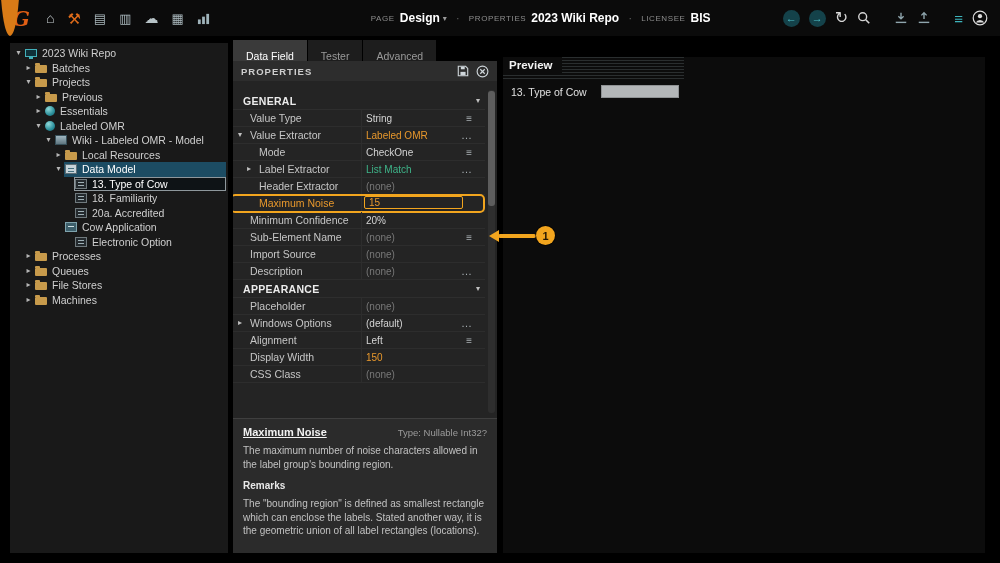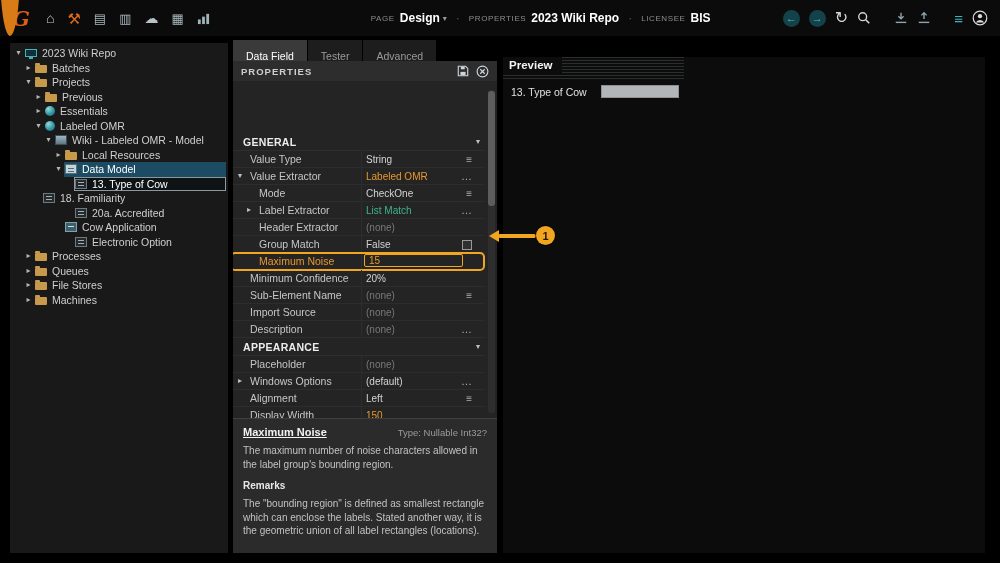--- a/index.html
+++ b/index.html
@@ -58,21 +58,21 @@
   .center{position:absolute;left:233px;top:40px;width:264px;height:513px;}
   .tabbar{position:absolute;top:0;left:0;right:0;height:17px;display:flex;}
   .tab{padding:16px 13px;display:flex;align-items:center;font-size:10.5px;color:#9a9a9a;
        background:#1d1d1d;margin-right:1px;cursor:default;}
   .tab.active{background:#3a3a3a;color:#fff;}
   .panelbody{position:absolute;top:21px;left:0;right:0;bottom:0;background:#242424;}
   .propbar{position:absolute;top:0;left:0;right:0;height:20px;background:#2d2d2d;
            display:flex;align-items:center;padding:0 8px;box-sizing:border-box;}
   .propbar-title{font-size:9.5px;letter-spacing:1px;color:#cfcfcf;font-weight:bold;}
   .propbar-icons{margin-left:auto;display:flex;gap:7px;align-items:center;}
-  .grid{position:absolute;top:27px;left:0;right:0;bottom:135px;padding:4px 12px 0 0;box-sizing:border-box;overflow:hidden;margin-top:41px;}
+  .grid{position:absolute;top:27px;left:0;right:0;bottom:135px;padding:4px 12px 0 0;box-sizing:border-box;overflow:hidden;}
   .psection{height:17px;display:flex;align-items:center;justify-content:space-between;
             padding:0 3px 0 10px;border-bottom:1px solid #2e2e2e;}
   .pstitle{font-weight:bold;font-size:10.5px;color:#ececec;letter-spacing:.3px;}
   .pschev{font-size:8px;color:#c0c0c0;padding-right:2px;}
   .prow{position:relative;height:17px;display:flex;align-items:center;
         border-bottom:1px solid #2d2d2d;padding-left:5px;box-sizing:border-box;}
   .prow::before{content:"";position:absolute;left:128px;top:0;bottom:0;width:1px;background:#2d2d2d;}
   .pexp{width:12px;font-size:8px;color:#c0c0c0;flex:none;line-height:1;}
   .plabel{font-size:10.5px;color:#c6c6c6;white-space:nowrap;}
   .plabel.accent{color:#e8982c;}
@@ -252,21 +252,21 @@
           <span class="tlabel">Data Model</span>
         </span>
       </div>
       <div class="trow selected" style="padding-left: 53px;">
         <span class="texp"></span>
         <span class="tbody">
           <span class="ticon ticon-field"></span>
           <span class="tlabel">13. Type of Cow</span>
         </span>
       </div>
-      <div class="trow" style="padding-left: 21px;">
+      <div class="trow" style="padding-left: 53px;">
         <span class="texp"></span>
         <span class="tbody">
           <span class="ticon ticon-field"></span>
           <span class="tlabel">18. Familiarity</span>
         </span>
       </div>
       <div class="trow" style="padding-left: 53px;">
         <span class="texp"></span>
         <span class="tbody">
           <span class="ticon ticon-field"></span>
@@ -370,26 +370,20 @@
           <span class="pexp" style="margin-left: 9px;">▸</span>
           <span class="plabel">Label Extractor</span>
           <span class="pvalue link">List Match</span>
           <span class="pbtn">…</span>
         </div>
         <div class="prow">
           <span class="pexp" style="margin-left: 9px;"></span>
           <span class="plabel">Header Extractor</span>
           <span class="pvalue muted">(none)</span>
         </div>
-        <div class="prow">
-          <span class="pexp" style="margin-left: 9px;"></span>
-          <span class="plabel">Group Match</span>
-          <span class="pvalue normal">False</span>
-          <span class="pbtn checkbox"></span>
-        </div>
         <div class="prow highlight">
           <span class="pexp" style="margin-left: 9px;"></span>
           <span class="plabel accent">Maximum Noise</span>
           <span class="pvalue accent">15</span>
         </div>
         <div class="prow">
           <span class="pexp" style="margin-left: 0px;"></span>
           <span class="plabel">Minimum Confidence</span>
           <span class="pvalue normal">20%</span>
         </div>

